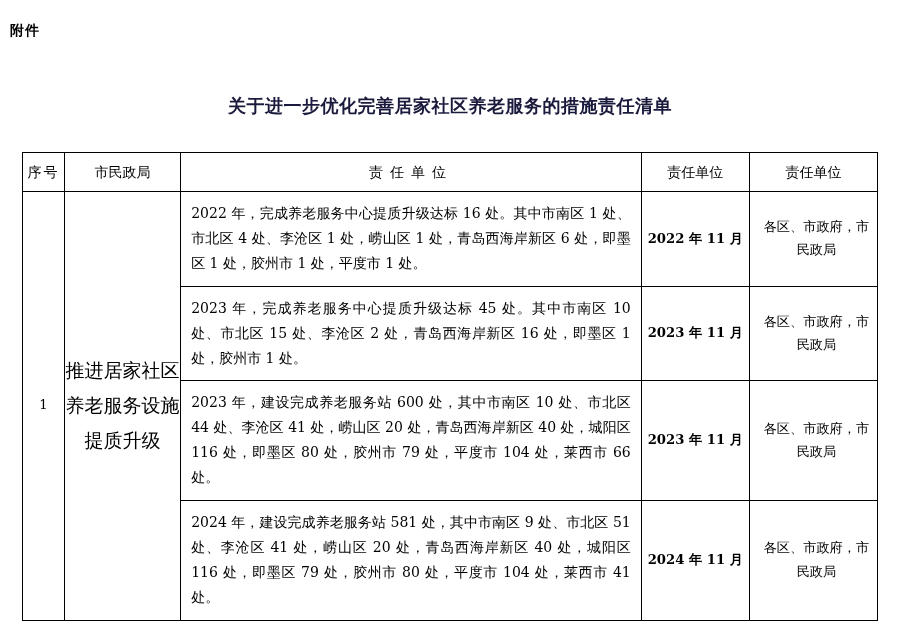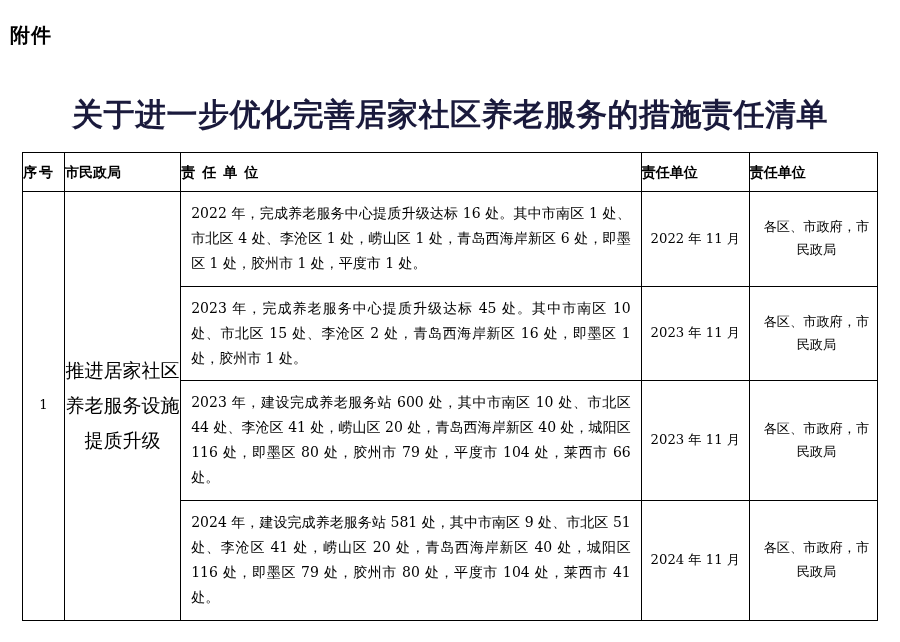--- a/index.html
+++ b/index.html
@@ -19,33 +19,33 @@
     width: 900px;
     height: 642px;
     box-sizing: border-box;
   }
   .attachment-label {
     position: absolute;
     left: 10px;
     top: 22px;
     font-family: "DejaVu Sans", "Liberation Sans", sans-serif;
     font-weight: bold;
-    font-size: 20px;
+    font-size: 14px;
     letter-spacing: 1px;
     color: #000;
   }
   .doc-title {
     position: absolute;
     left: 0;
     right: 0;
     top: 94px;
     text-align: center;
     font-family: "DejaVu Serif", "Liberation Serif", serif;
     font-weight: bold;
-    font-size: 31px;
+    font-size: 18px;
     letter-spacing: 0.5px;
     color: #1a1a3c;
   }
   .table-wrap {
     position: absolute;
     left: 22px;
     top: 152px;
     width: 856px;
   }
   table.resp {
@@ -55,22 +55,22 @@
     font-size: 13.2px;
     line-height: 1.72;
   }
   table.resp th, table.resp td {
     border: 1px solid #000000;
     padding: 0;
     vertical-align: middle;
   }
   table.resp thead th {
     height: 38px;
-    font-weight: bold;
-    text-align: left;
+    font-weight: normal;
+    text-align: center;
     font-size: 14px;
   }
   .th-seq { letter-spacing: 2px; }
   .th-task { letter-spacing: 7px; }
   .cell-pad {
     padding: 9px 10px 10px 10px;
     display: block;
   }
   .col-seq { width: 42px; text-align: center; }
   .col-policy { width: 116px; text-align: center; }
@@ -88,20 +88,21 @@
   }
   td.task-cell {
     text-align: justify;
     text-justify: inter-ideograph;
     font-size: 14px;
     line-height: 1.78;
   }
   td.deadline-cell {
     text-align: center;
     font-size: 13.2px;
+    font-weight: bold;
   }
   td.unit-cell {
     text-align: center;
     font-size: 13.2px;
     line-height: 1.78;
   }
   td.unit-cell .cell-pad { padding-left: 12px; padding-right: 6px; }
   .r1 { height: 86px; }
   .r2 { height: 86px; }
   .r3 { height: 98px; }

